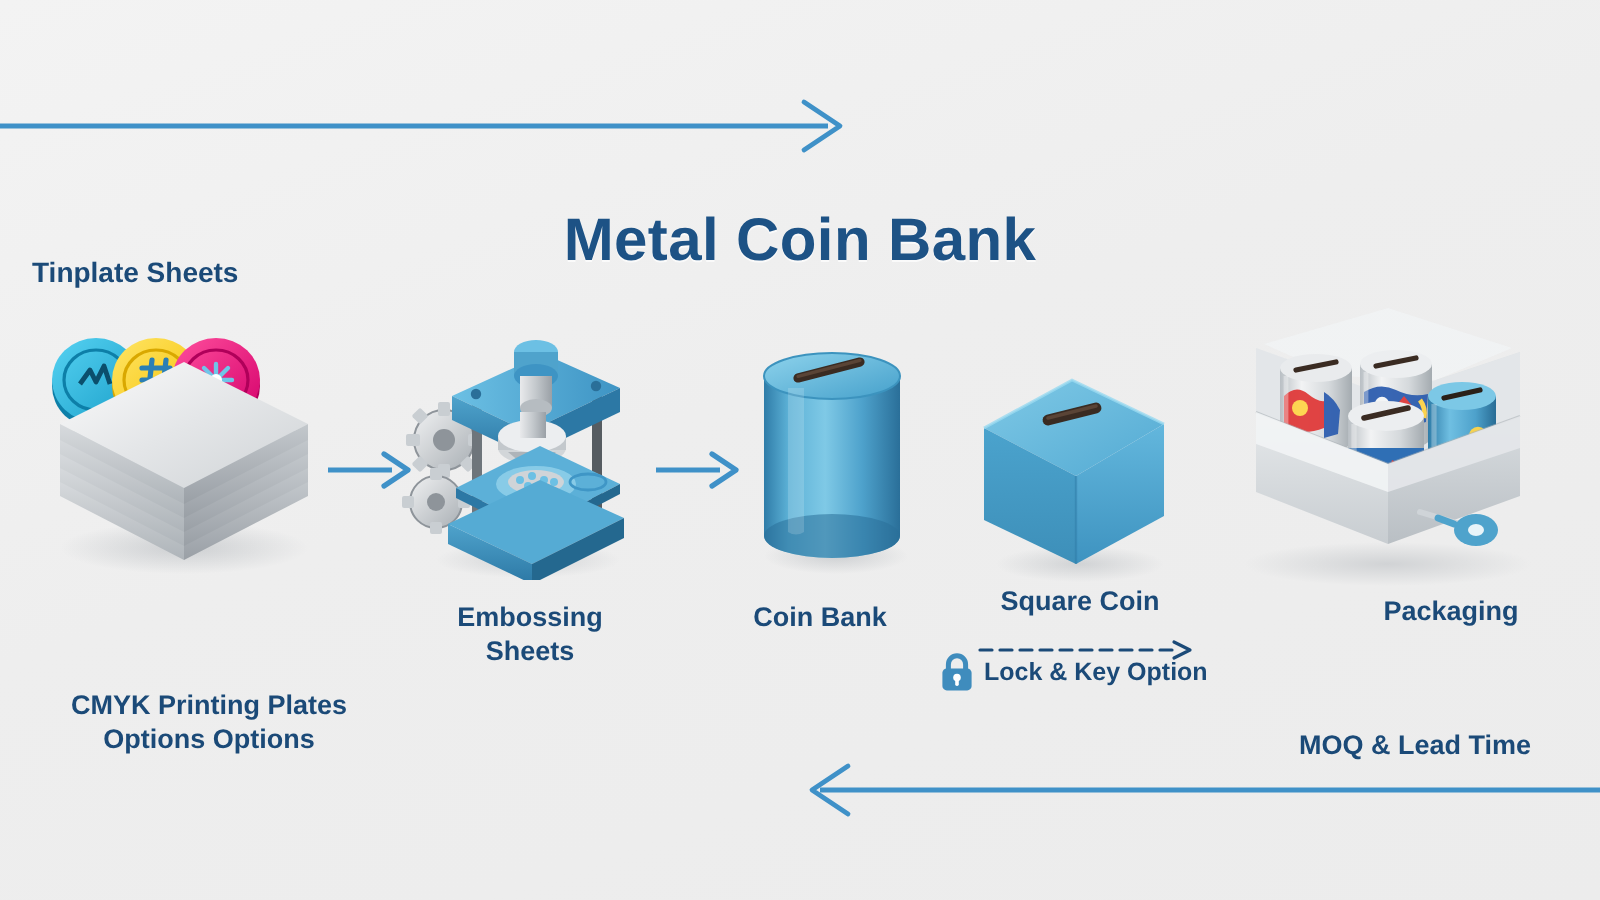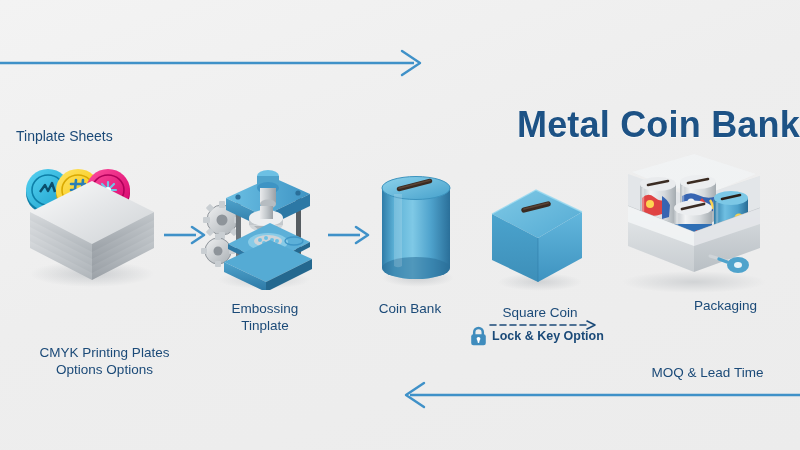--- a/index.html
+++ b/index.html
@@ -14,49 +14,49 @@
     background: linear-gradient(160deg, #f3f3f3 0%, #eeeeee 45%, #ececec 100%);
   }
 
   
   .flow-arrow { position: absolute; }
 
   
   #title {
     position: absolute;
     left: 0; right: 0; top: 104px;
-    text-align: right;
-    font-size: 36px;
+    text-align: center;
+    font-size: 30px;
     font-weight: bold;
     letter-spacing: .2px;
     color: #1d5285;
     text-shadow: 0 1px 0 rgba(255,255,255,.7);
   }
 
   
   .caption {
     position: absolute;
     text-align: center;
     color: #1b4a78;
-    font-weight: normal;
+    font-weight: bold;
     font-size: 13.5px;
     line-height: 17px;
     white-space: nowrap;
   }
 
   #tinplate-label {
     left: 16px; top: 128px;
     font-size: 14px;
     text-align: left;
   }
 
   #cap-cmyk   { left: 2px;   top: 300px; width: 205px; margin-top: 44px; }
   #cap-emboss { left: 200px; top: 300px; width: 130px; }
   #cap-cyl    { left: 345px; top: 300px; width: 130px; }
-  #cap-square { left: 470px; top: 304px; width: 140px; }
+  #cap-square { left: 470px; top: 292px; width: 140px; }
   #cap-pack   { left: 648px; top: 297px; width: 155px; }
   #cap-moq    { left: 630px; top: 340px; width: 155px; margin-top: 24px; }
 
   
   #lockkey {
     position: absolute;
     left: 470px; top: 326px; width: 150px;
     display: flex; align-items: center; justify-content: flex-start; gap: 5px;
   }
   #lockkey .lk-text {
@@ -294,21 +294,21 @@
     <g>
       <path d="M28 92 L70 113 L112 90 L70 70 Z" fill="url(#gBlueTop)" opacity="0"></path>
       <path d="M26 94 L68 114 L114 91 L72 72 Z" fill="#55abd4"></path>
       <path d="M26 94 L26 104 L68 124 L68 114 Z" fill="url(#gBlueSide)"></path>
       <path d="M114 91 L114 101 L68 124 L68 114 Z" fill="#24688f"></path>
     </g>
   </svg>
 
   <div id="cap-emboss" class="caption">
     <div>Embossing</div>
-    <div>Tinplate</div>
+    <div>Sheets</div>
   </div>
 
   <svg class="mini-arrow" id="mini-arrow-2" width="46" height="26" viewBox="0 0 46 26">
     <line x1="2" y1="13" x2="34" y2="13" stroke="#3f91c8" stroke-width="2.6"></line>
     <polyline points="30,5 42,13 30,21" fill="none" stroke="#3f91c8" stroke-width="2.6" stroke-linecap="round" stroke-linejoin="round"></polyline>
   </svg>
 
   <svg class="art" id="art-cyl" width="96" height="130" viewBox="0 0 96 130">
     <defs>
       <linearGradient id="gCylBody" x1="0" y1="0" x2="1" y2="0">

